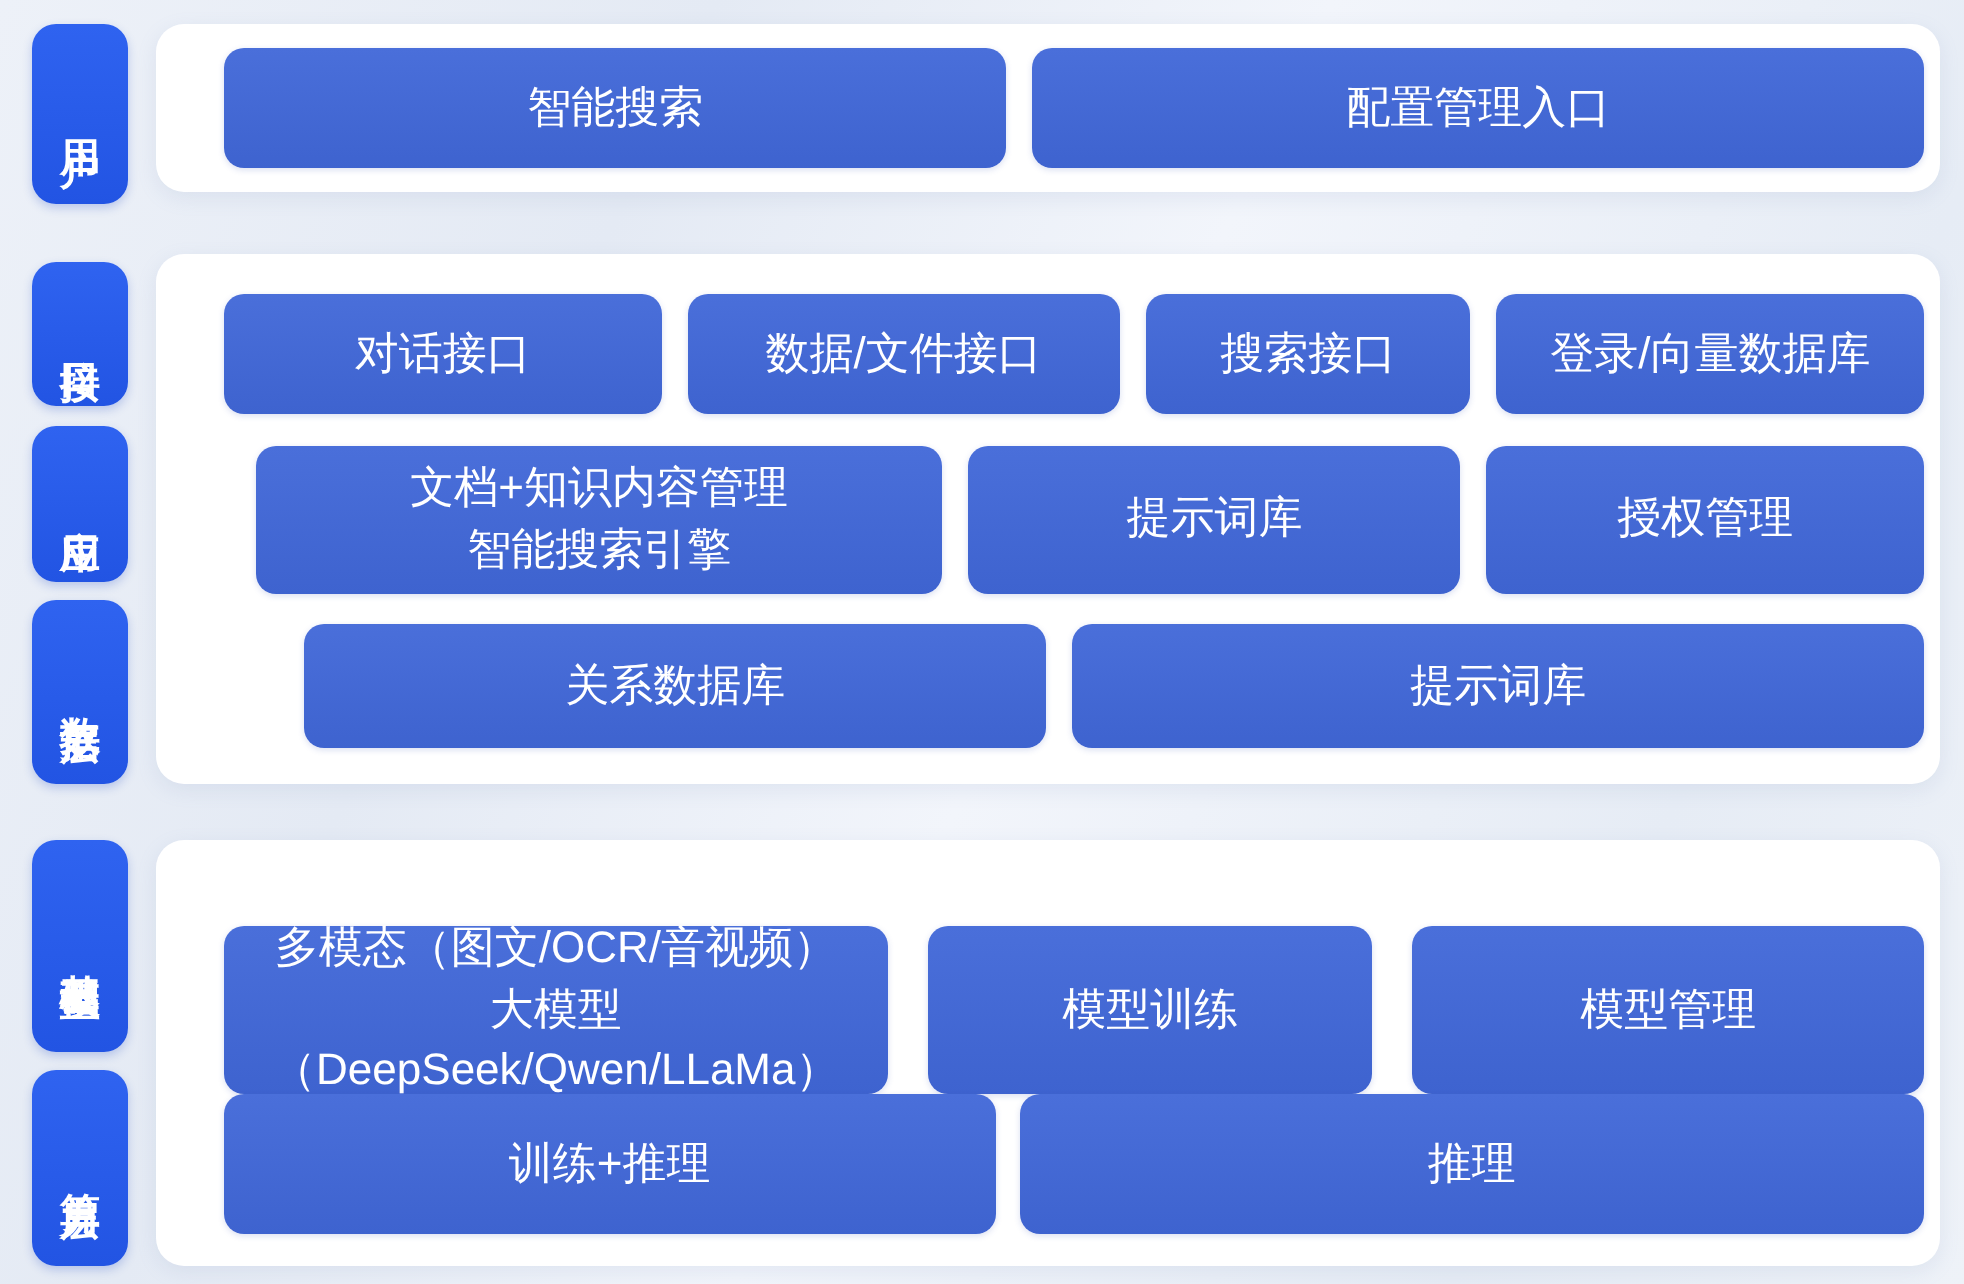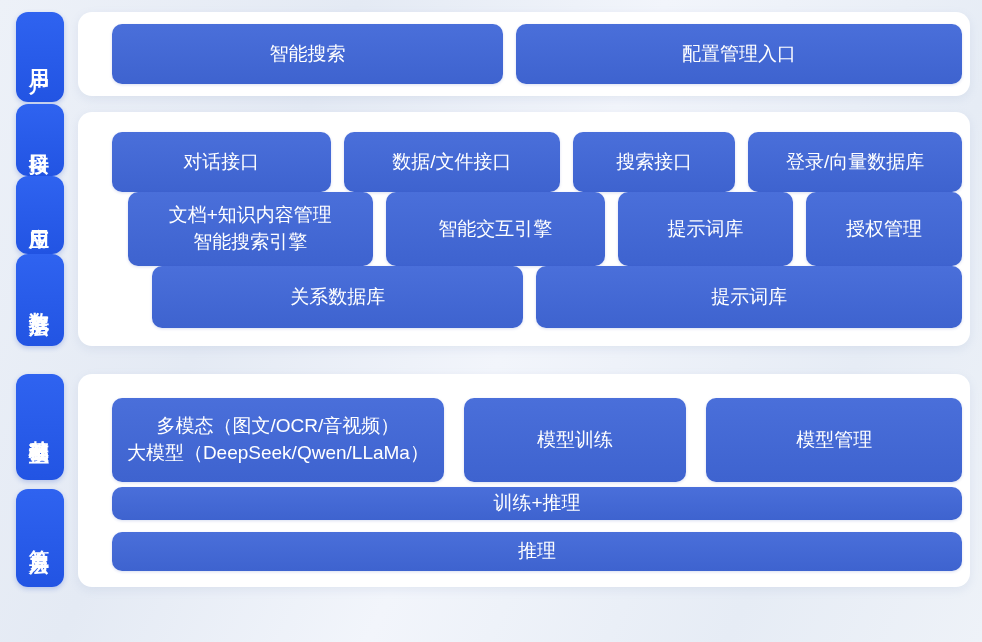--- a/index.html
+++ b/index.html
@@ -37,45 +37,45 @@
     border-radius: 14px;
     box-shadow: 0 3px 10px rgba(130,150,190,.14);
     display: flex; flex-direction: column; justify-content: space-between;
     padding: 20px 8px 18px 34px;
   }
   .row { display: flex; gap: 13px; }
   .btn {
     background: linear-gradient(180deg, #4a6fda, #3e63cf);
     border-radius: 10px;
     color: #fff;
-    font-size: 19px;
+    font-size: 22px;
     line-height: 1.4;
     display: flex; align-items: center; justify-content: center;
     text-align: center;
     white-space: pre-line;
     flex-basis: 0;
     box-shadow: 0 1px 3px rgba(50,80,180,.18);
   }
   
   #sec-user   { margin-top: 12px; align-items: flex-start; }
   #sec-user .labels { height: 90px; }
   #sec-user .pill   { height: 90px; }
   #sec-user .panel  { height: 84px; padding: 12px 8px 12px 34px; }
   #sec-user .row    { height: 60px; }
 
-  #sec-mid    { margin-top: 25px; height: 219px; align-items: flex-end; }
+  #sec-mid    { margin-top: 25px; height: 265px; }
   #sec-mid .labels { padding: 4px 0 0 0; }
   #row-api    { height: 60px; }
   #row-app    { height: 74px; padding-left: 16px; }
   #row-data   { height: 62px; padding-left: 40px; }
 
   #sec-base   { margin-top: 28px; height: 213px; }
   #sec-base .panel { padding: 24px 8px 16px 34px; }
-  #row-model  { height: 84px; gap: 20px; }
-  #row-compute{ height: 84px; gap: 12px; flex-direction: column; }
+  #row-model  { height: 84px; gap: 20px; margin-top: 19px; }
+  #row-compute{ height: 84px; gap: 12px; }
 </style>
 </head>
 <body>
 
 <div class="section" id="sec-user">
   <div class="labels">
     <div class="pill">用户</div>
   </div>
   <div class="panel">
     <div class="row">
@@ -94,21 +94,20 @@
   <div class="panel">
     <div class="row" id="row-api">
       <div class="btn" style="flex-grow:171">对话接口</div>
       <div class="btn" style="flex-grow:169">数据/文件接口</div>
       <div class="btn" style="flex-grow:127">搜索接口</div>
       <div class="btn" style="flex-grow:167">登录/向量数据库</div>
     </div>
     <div class="row" id="row-app">
       <div class="btn" style="flex-grow:251">文档+知识内容管理
 智能搜索引擎</div>
-      <div class="btn" style="flex-grow:225">智能交互引擎</div>
       <div class="btn" style="flex-grow:180">提示词库</div>
       <div class="btn" style="flex-grow:160">授权管理</div>
     </div>
     <div class="row" id="row-data">
       <div class="btn" style="flex-grow:253">关系数据库</div>
       <div class="btn" style="flex-grow:290">提示词库</div>
     </div>
   </div>
 </div>
 

